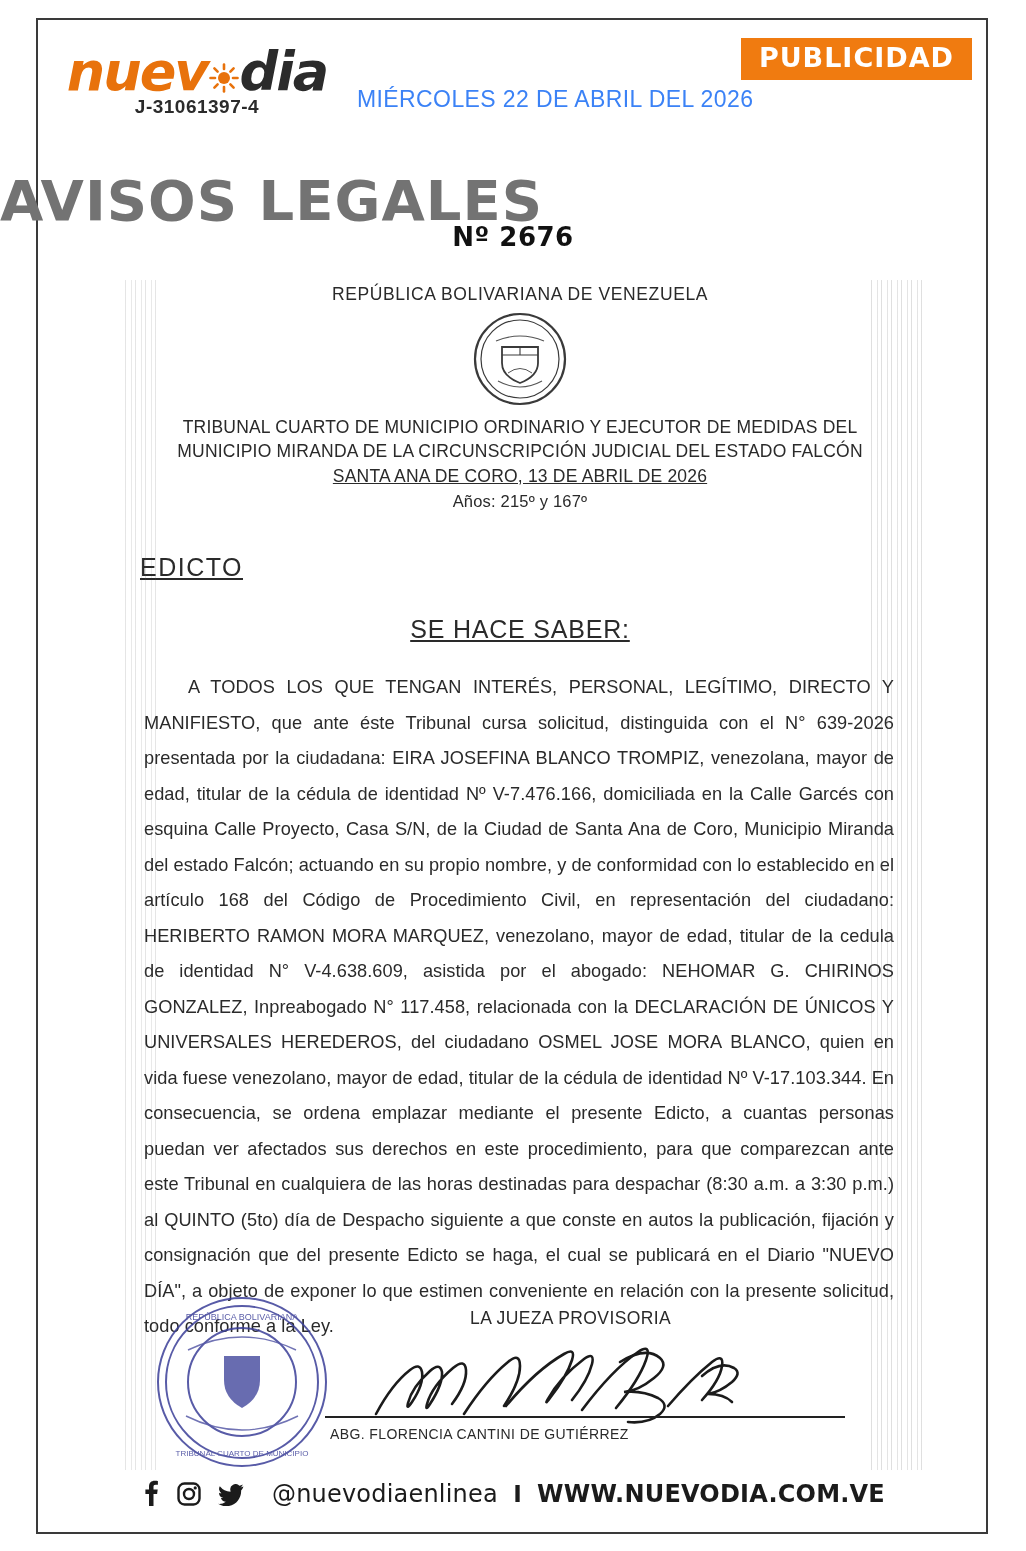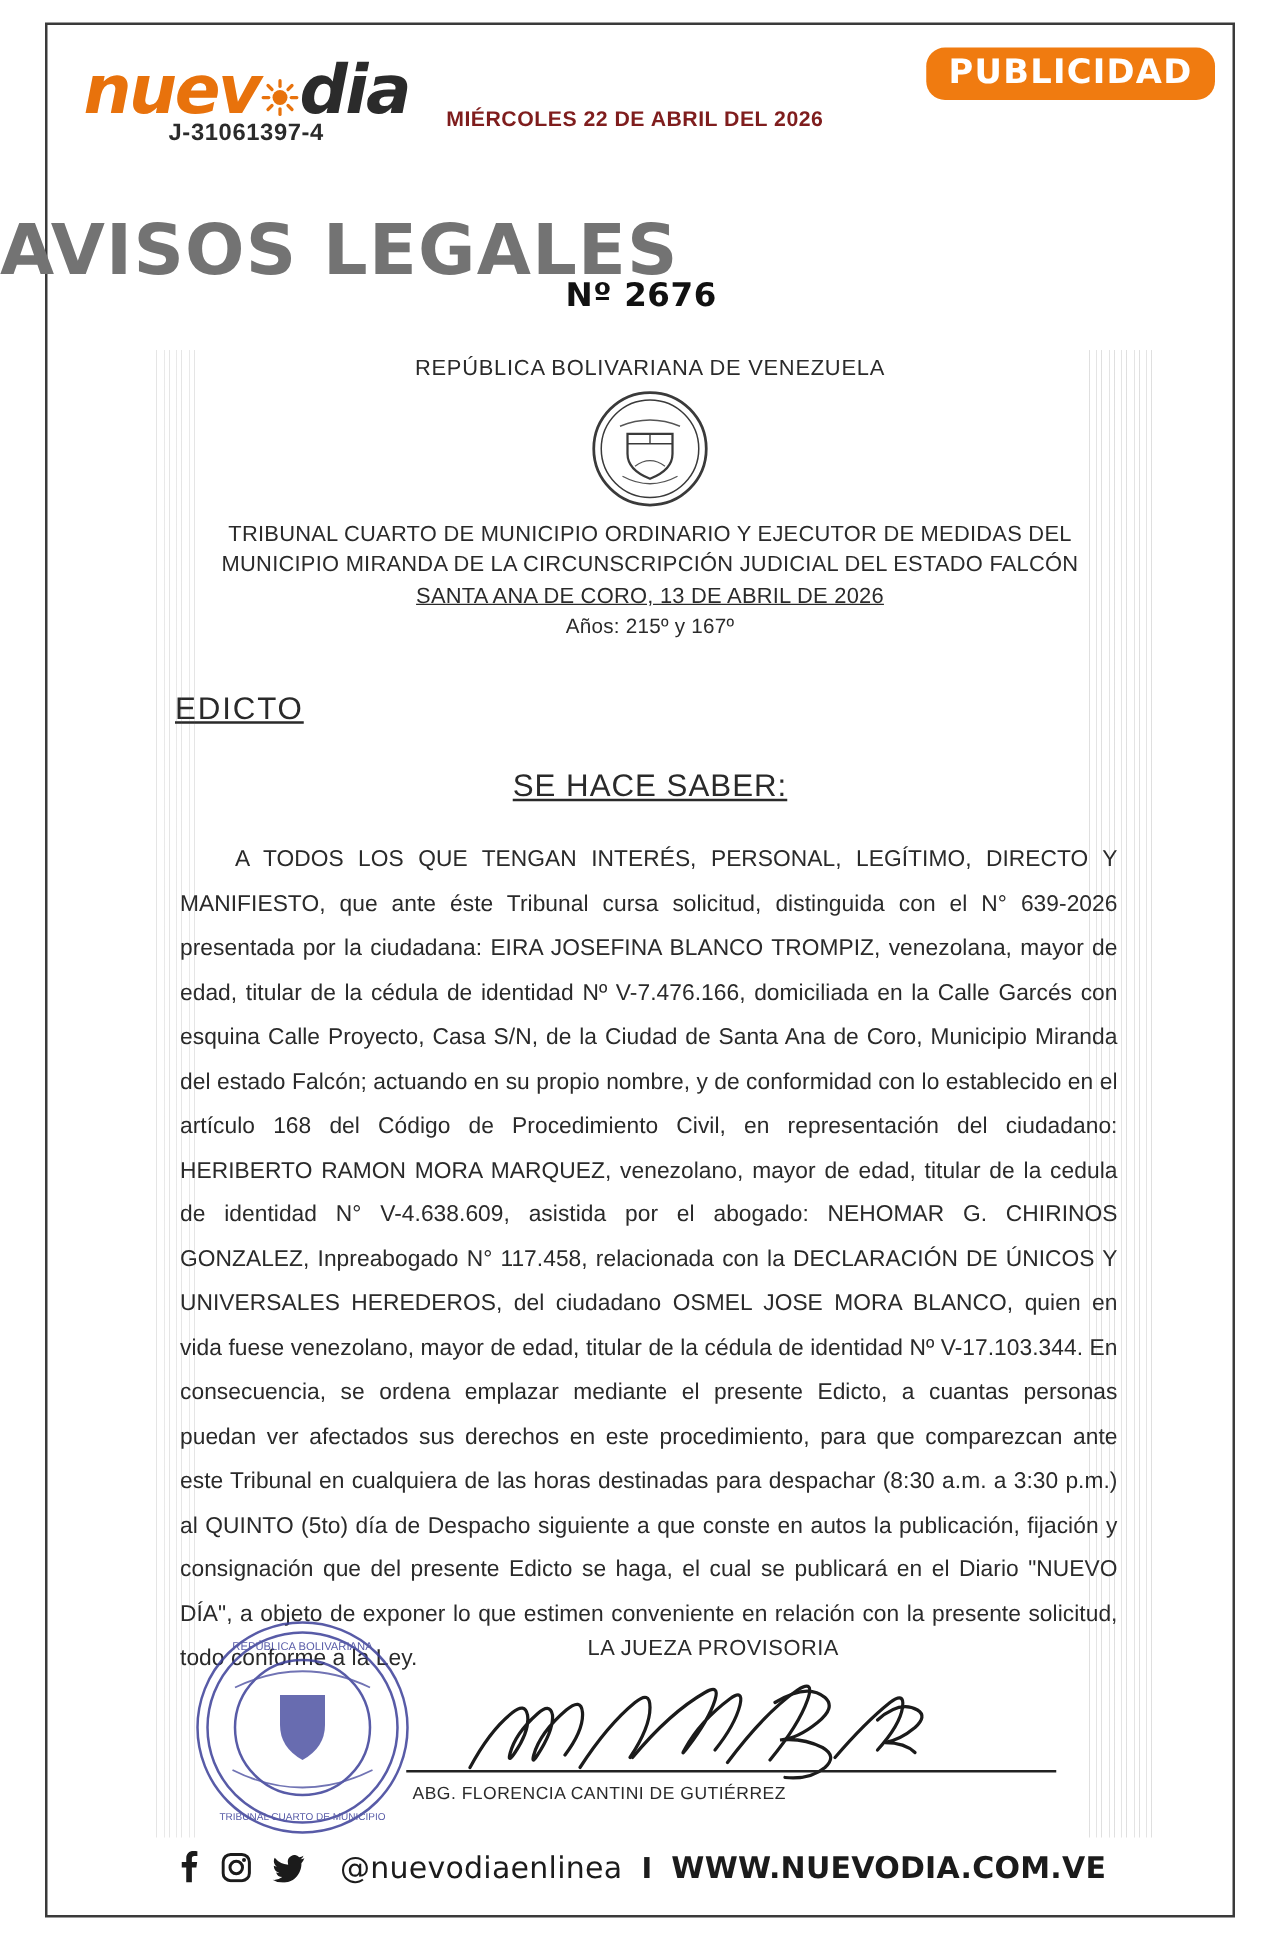--- a/index.html
+++ b/index.html
@@ -78,40 +78,39 @@
     font-size: 19px;
     letter-spacing: 0.5px;
     color: #2b2b2b;
     margin-top: -4px;
   }
 
   .issue-date {
     position: absolute;
     left: 305px;
     top: 48px;
-    font-size: 17px;
-    font-weight: bold;
+    font-size: 23px;
+    font-weight: normal;
     letter-spacing: 0.4px;
-    color: #7f1d1d;
+    color: #3b82f6;
     white-space: nowrap;
   }
 
   .publicidad-tag {
     position: absolute;
     right: 0;
     top: 0;
     background: #F07B10;
     color: #ffffff;
     font-family: "DejaVu Sans", sans-serif;
     font-weight: bold;
     font-size: 27px;
     letter-spacing: 1px;
     padding: 5px 18px 7px 18px;
     line-height: 30px;
-    border-radius: 15px;
   }
 
   
   .main-title {
     position: absolute;
     left: 0;
     top: 168px;
     width: 1026px;
     font-family: "DejaVu Sans", sans-serif;
     font-weight: bold;

